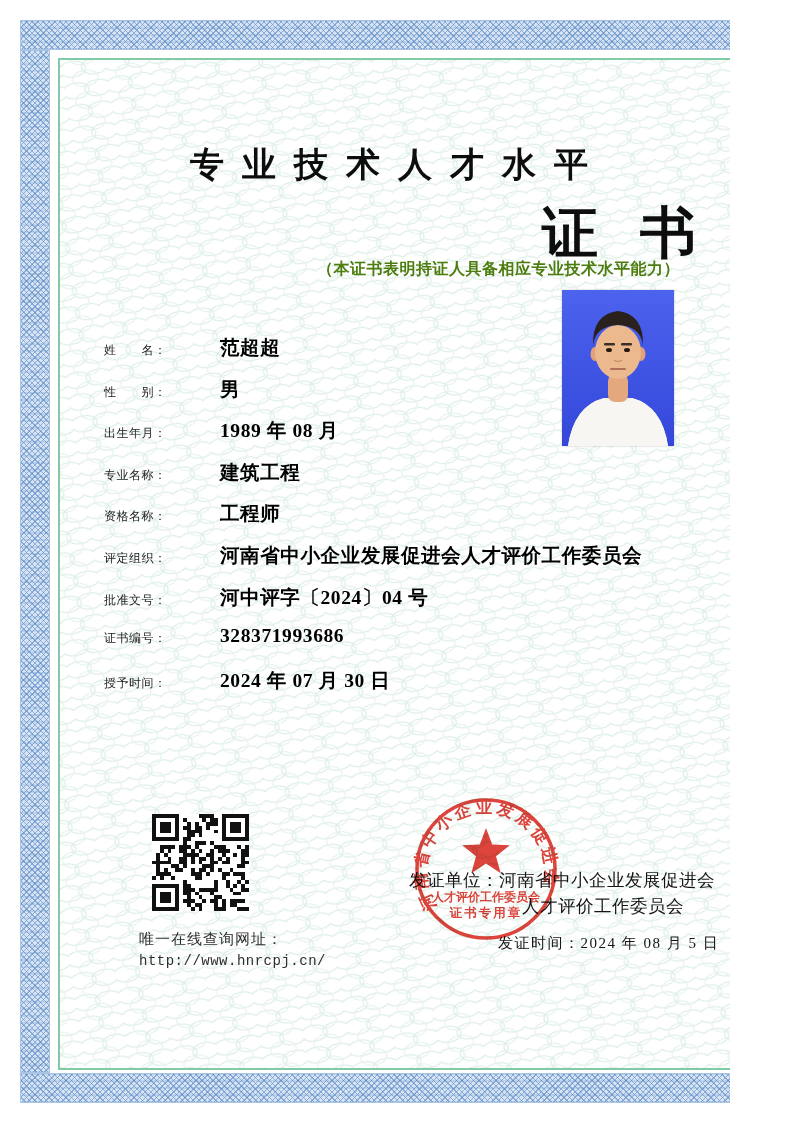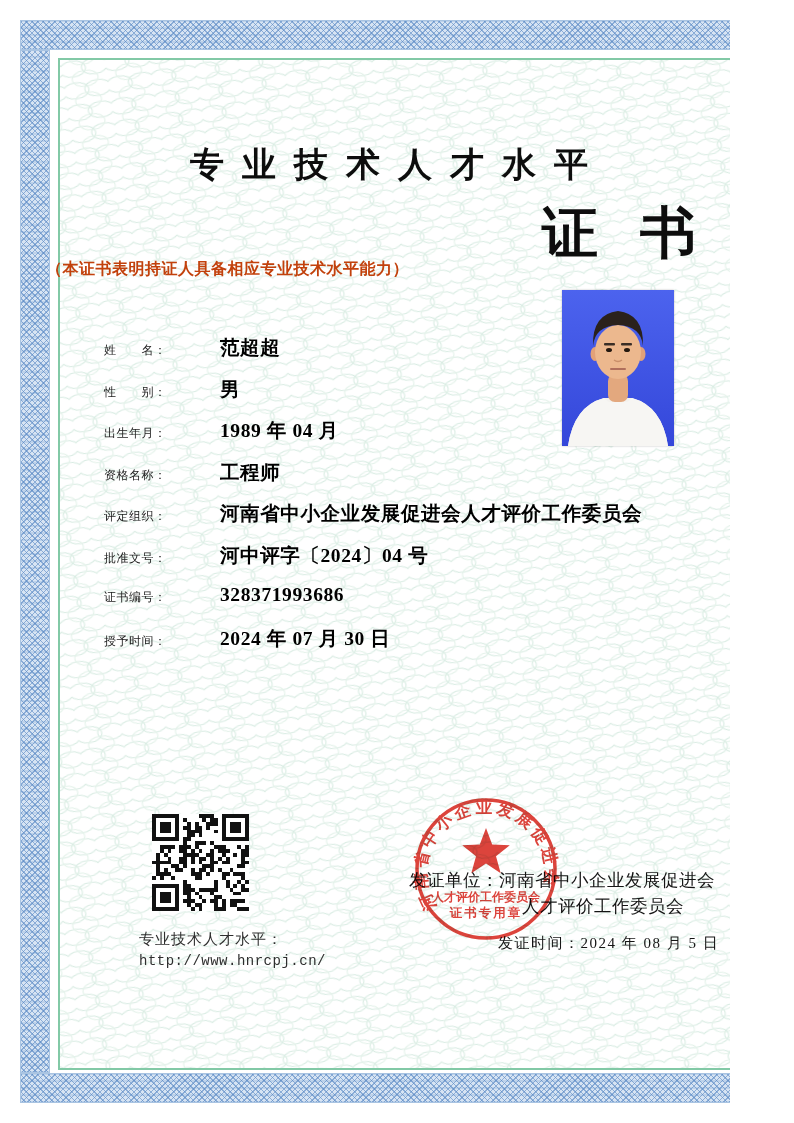--- a/index.html
+++ b/index.html
@@ -32,22 +32,22 @@
   
   .title-1{
     position:absolute;left:58px;top:142px;width:680px;text-align:center;
     font-size:34px;font-weight:bold;letter-spacing:18px;color:#0d0d0d;
   }
   .title-2{
     position:absolute;left:58px;top:196px;width:680px;text-align:right;
     font-size:56px;font-weight:bold;letter-spacing:42px;color:#0d0d0d;
   }
   .subtitle{
-    position:absolute;left:46px;top:259px;width:640px;text-align:left;
-    font-size:16px;font-weight:bold;letter-spacing:.5px;color:#c2410c;
+    position:absolute;left:40px;top:259px;width:640px;text-align:right;
+    font-size:16px;font-weight:bold;letter-spacing:.5px;color:#4d7c0f;
   }
 
   
   .photo{position:absolute;left:562px;top:290px;width:112px;height:156px;
          box-shadow:0 0 2px rgba(0,0,0,.25);}
   .photo svg{display:block;}
 
   
   .fields{position:absolute;left:104px;top:334px;width:600px;}
   .frow{height:24px;margin-bottom:17.6px;white-space:nowrap;}
@@ -128,21 +128,22 @@
         <ellipse cx="65" cy="60" rx="3" ry="2" fill="#24180f"></ellipse>
         <path d="M52 70 Q56 73 60 70" stroke="#c98f6a" stroke-width="1.4" fill="none"></path>
         <path d="M49 79 L63 79" stroke="#b06f5c" stroke-width="2" stroke-linecap="round" fill="none"></path>
       </g>
     </svg>
   </div>
 
   <div class="fields">
     <div class="frow"><span class="flabel">姓　　名：</span><span class="fvalue">范超超</span></div>
     <div class="frow"><span class="flabel">性　　别：</span><span class="fvalue">男</span></div>
-    <div class="frow"><span class="flabel">出生年月：</span><span class="fvalue">1989 年 04 月</span></div>
+    <div class="frow"><span class="flabel">出生年月：</span><span class="fvalue">1989 年 08 月</span></div>
+    <div class="frow"><span class="flabel">专业名称：</span><span class="fvalue">建筑工程</span></div>
     <div class="frow"><span class="flabel">资格名称：</span><span class="fvalue">工程师</span></div>
     <div class="frow"><span class="flabel">评定组织：</span><span class="fvalue">河南省中小企业发展促进会人才评价工作委员会</span></div>
     <div class="frow"><span class="flabel">批准文号：</span><span class="fvalue">河中评字〔2024〕04 号</span></div>
     <div class="frow"><span class="flabel">证书编号：</span><span class="fvalue">328371993686</span></div>
     <div class="frow"><span class="flabel">授予时间：</span><span class="fvalue">2024 年 07 月 30 日</span></div>
   </div>
 
   <svg class="qr" viewBox="0 0 25 25" xmlns="http://www.w3.org/2000/svg" shape-rendering="crispEdges">
     <rect width="25" height="25" fill="#ffffff"></rect>
     <g fill="#111111">
@@ -345,21 +346,21 @@
         <rect x="10" y="24" width="1" height="1"></rect>
         <rect x="12" y="24" width="1" height="1"></rect>
         <rect x="16" y="24" width="1" height="1"></rect>
         <rect x="17" y="24" width="1" height="1"></rect>
         <rect x="18" y="24" width="1" height="1"></rect>
         <rect x="22" y="24" width="1" height="1"></rect>
         <rect x="23" y="24" width="1" height="1"></rect>
         <rect x="24" y="24" width="1" height="1"></rect>
       </g>
   </svg>
-  <div class="qr-cap1">专业技术人才水平：</div>
+  <div class="qr-cap1">唯一在线查询网址：</div>
   <div class="qr-cap2">http://www.hnrcpj.cn/</div>
 
   <div class="iss-1">发证单位：河南省中小企业发展促进会</div>
   <div class="iss-2">人才评价工作委员会</div>
   <div class="iss-date">发证时间：2024 年 08 月 5 日</div>
 
   <svg class="seal" viewBox="0 0 160 160" xmlns="http://www.w3.org/2000/svg">
     <circle cx="80" cy="80" r="69" fill="none" stroke="#d9342b" stroke-width="3.5"></circle>
     <path id="sealArc" d="M 33 121 A 60 60 0 1 1 127 121" fill="none"></path>
     <text font-size="16.5" font-weight="bold" fill="#d9342b" letter-spacing="3.5" font-family="Liberation Serif,serif">

